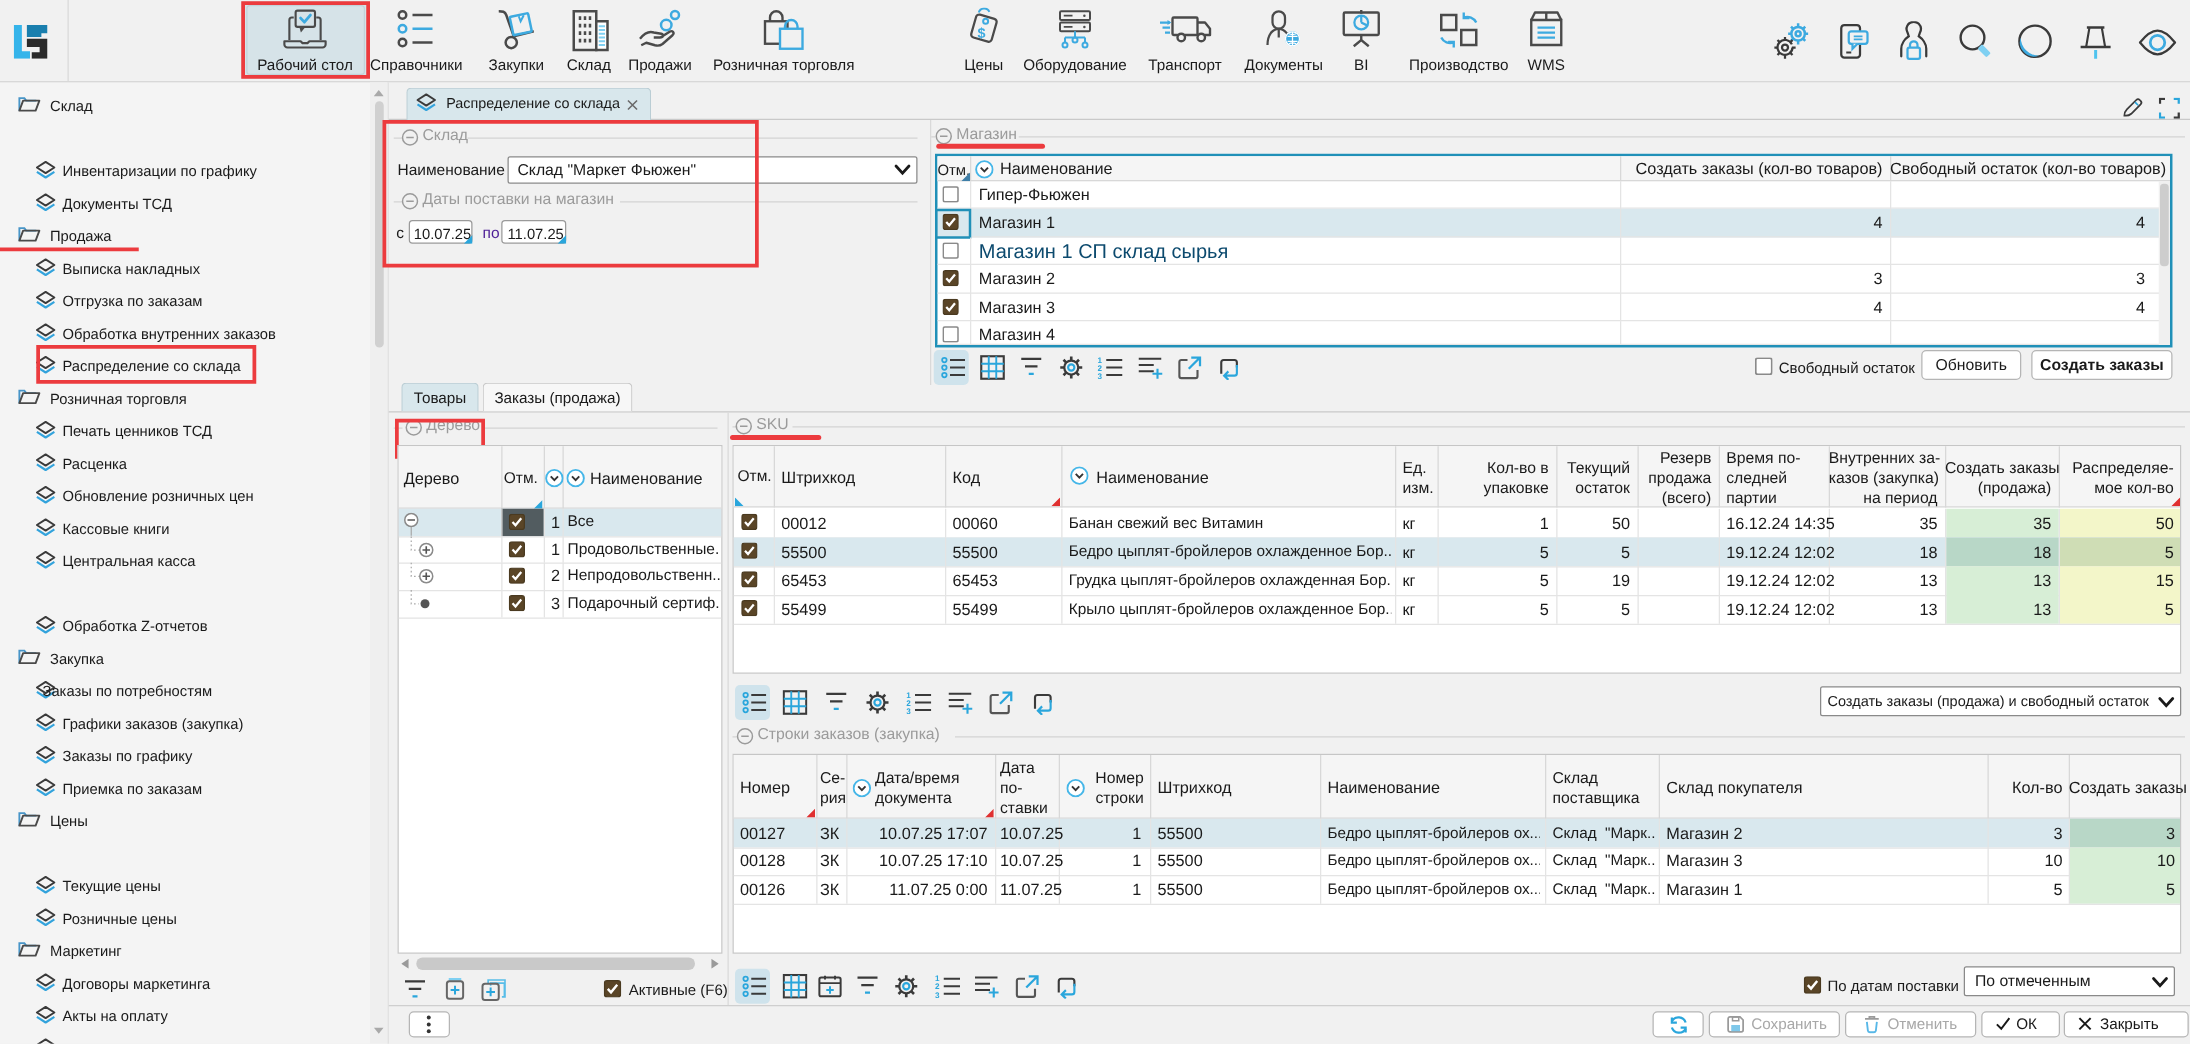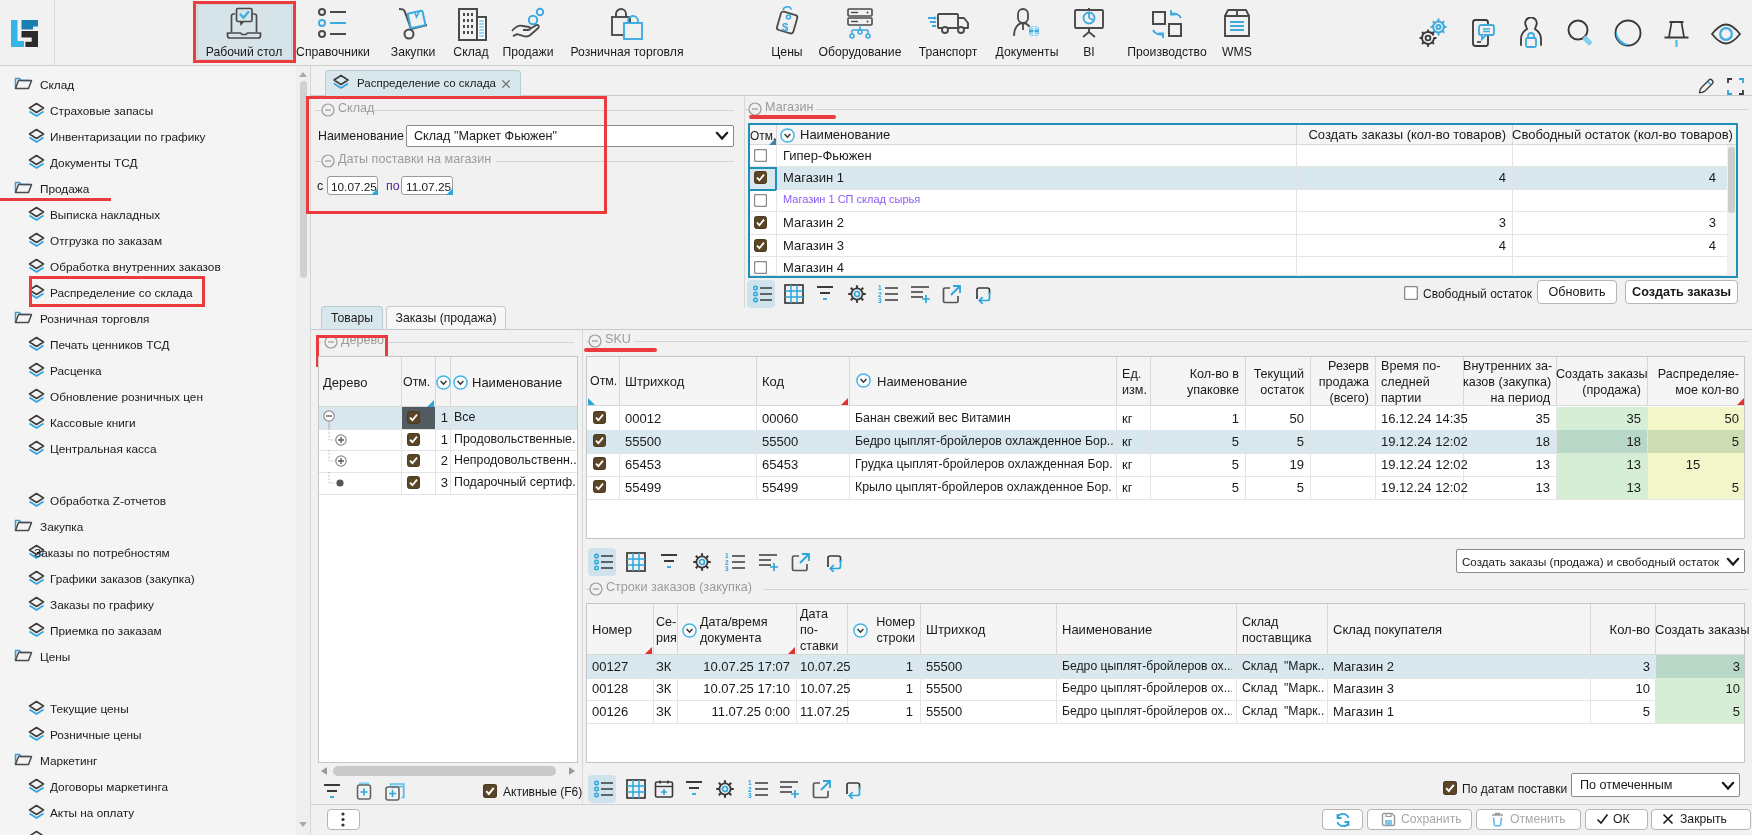--- a/index.html
+++ b/index.html
@@ -237,27 +237,20 @@
     </svg>
   </div>
   <div id="sidebar">
     <div class="trow" style="top:6px">
         <svg class="ticon" style="left:14px" width="19" height="16" viewBox="0 0 19 16">
           <path d="M1.5 13.5 v-10 h4 l1.5 2 h8" stroke="#4795c8" stroke-width="1.5" fill="none"></path>
           <path d="M4.5 5.5 h13 l-3 8 h-13 z" stroke="#4a4a4a" stroke-width="1.5" fill="none" stroke-linejoin="round"></path>
         </svg>
         <div class="ttext" style="left:40px">Склад</div>
       </div>
-    <div class="trow" style="top:32px">
-        <svg class="ticon" style="left:28px;top:4px" width="17" height="17" viewBox="0 0 17 17">
-          <path d="M8.5 1.5 L15.5 6 8.5 10.5 1.5 6 Z" stroke="#3a3a3a" stroke-width="1.5" fill="none" stroke-linejoin="round"></path>
-          <path d="M1.5 9.5 L8.5 14 15.5 9.5" stroke="#33a3dc" stroke-width="1.7" fill="none" stroke-linejoin="round"></path>
-        </svg>
-        <div class="ttext" style="left:50px">Страховые запасы</div>
-      </div>
     <div class="trow" style="top:58px">
         <svg class="ticon" style="left:28px;top:4px" width="17" height="17" viewBox="0 0 17 17">
           <path d="M8.5 1.5 L15.5 6 8.5 10.5 1.5 6 Z" stroke="#3a3a3a" stroke-width="1.5" fill="none" stroke-linejoin="round"></path>
           <path d="M1.5 9.5 L8.5 14 15.5 9.5" stroke="#33a3dc" stroke-width="1.7" fill="none" stroke-linejoin="round"></path>
         </svg>
         <div class="ttext" style="left:50px">Инвентаризации по графику</div>
       </div>
     <div class="trow" style="top:84px">
         <svg class="ticon" style="left:28px;top:4px" width="17" height="17" viewBox="0 0 17 17">
           <path d="M8.5 1.5 L15.5 6 8.5 10.5 1.5 6 Z" stroke="#3a3a3a" stroke-width="1.5" fill="none" stroke-linejoin="round"></path>
@@ -548,21 +541,21 @@
   <div class="abs" style="left:1296px;top:170.4px;width:210px;font-size:13px;color:#1a1a1a;text-align:right">4</div>
   <div class="abs" style="left:1512px;top:170.4px;width:204px;font-size:13px;color:#1a1a1a;text-align:right">4</div>
   <div class="abs" style="left:748px;top:167.4px;width:29px;height:23.4px;border:2px solid #2090b8;background:transparent"></div>
   <div class="abs" style="left:776px;top:189.8px;width:1px;height:22.4px;background:#e4e4e4"></div>
   <div class="abs" style="left:1296px;top:189.8px;width:1px;height:22.4px;background:#e4e4e4"></div>
   <div class="abs" style="left:1512px;top:189.8px;width:1px;height:22.4px;background:#e4e4e4"></div>
   <div class="abs" style="left:750px;top:211.20000000000002px;width:986px;height:1px;background:#e4e4e4"></div>
   <svg class="abs" style="left:754px;top:193.8px" width="13" height="13" viewBox="0 0 13 13">
       <rect x="0.5" y="0.5" width="12" height="12" rx="1.5" fill="#fff" stroke="#8a8a8a" stroke-width="1.4"></rect>
     </svg>
-  <div class="abs" style="left:783px;top:192.8px;font-size:11px;color:#8b5cf6">Магазин 1 СП склад сырья</div>
+  <div class="abs" style="left:783px;top:192.8px;font-size:16px;color:#0c4a6e">Магазин 1 СП склад сырья</div>
   <div class="abs" style="left:776px;top:212.2px;width:1px;height:22.4px;background:#e4e4e4"></div>
   <div class="abs" style="left:1296px;top:212.2px;width:1px;height:22.4px;background:#e4e4e4"></div>
   <div class="abs" style="left:1512px;top:212.2px;width:1px;height:22.4px;background:#e4e4e4"></div>
   <div class="abs" style="left:750px;top:233.6px;width:986px;height:1px;background:#e4e4e4"></div>
   <svg class="abs" style="left:754px;top:216.2px" width="13" height="13" viewBox="0 0 13 13">
       <rect x="0.5" y="0.5" width="12" height="12" rx="2" fill="#5a4527" stroke="#4a3a20"></rect>
       <path d="M3 6.6 L5.4 9.2 10 3.6" stroke="#fff" stroke-width="1.8" fill="none"></path>
     </svg>
   <div class="abs" style="left:783px;top:215.2px;font-size:13px;color:#1a1a1a">Магазин 2</div>
   <div class="abs" style="left:1296px;top:215.2px;width:210px;font-size:13px;color:#1a1a1a;text-align:right">3</div>
@@ -892,21 +885,21 @@
     </svg>
   <div class="abs" style="left:625px;top:456.7px;font-size:13px;color:#1a1a1a">65453</div>
   <div class="abs" style="left:762px;top:456.7px;font-size:13px;color:#1a1a1a">65453</div>
   <div class="abs" style="left:855px;top:456.7px;font-size:12.3px;color:#1a1a1a;width:258px;overflow:hidden;white-space:nowrap">Грудка цыплят-бройлеров охлажденная Бор...</div>
   <div class="abs" style="left:1122px;top:456.7px;font-size:13px;color:#1a1a1a">кг</div>
   <div class="abs" style="left:1150px;top:456.7px;font-size:13px;color:#1a1a1a;width:89px;text-align:right">5</div>
   <div class="abs" style="left:1245px;top:456.7px;font-size:13px;color:#1a1a1a;width:59px;text-align:right">19</div>
   <div class="abs" style="left:1381px;top:456.7px;font-size:13px;color:#1a1a1a">19.12.24 12:02</div>
   <div class="abs" style="left:1463px;top:456.7px;font-size:13px;color:#1a1a1a;width:87px;text-align:right">13</div>
   <div class="abs" style="left:1556px;top:456.7px;font-size:13px;color:#1a1a1a;width:85px;text-align:right">13</div>
-  <div class="abs" style="left:1647px;top:456.7px;font-size:13px;color:#1a1a1a;width:92px;text-align:center">15</div>
+  <div class="abs" style="left:1647px;top:456.7px;font-size:13px;color:#1a1a1a;width:92px;text-align:right">15</div>
   <div class="abs" style="left:1557px;top:476.3px;width:90px;height:23.1px;background:#d7eed6"></div>
   <div class="abs" style="left:1648px;top:476.3px;width:96px;height:23.1px;background:#f3f6c9"></div>
   <div class="abs" style="left:619px;top:476.3px;width:1px;height:23.1px;background:#e4e4e4"></div>
   <div class="abs" style="left:756px;top:476.3px;width:1px;height:23.1px;background:#e4e4e4"></div>
   <div class="abs" style="left:849px;top:476.3px;width:1px;height:23.1px;background:#e4e4e4"></div>
   <div class="abs" style="left:1116px;top:476.3px;width:1px;height:23.1px;background:#e4e4e4"></div>
   <div class="abs" style="left:1150px;top:476.3px;width:1px;height:23.1px;background:#e4e4e4"></div>
   <div class="abs" style="left:1245px;top:476.3px;width:1px;height:23.1px;background:#e4e4e4"></div>
   <div class="abs" style="left:1310px;top:476.3px;width:1px;height:23.1px;background:#e4e4e4"></div>
   <div class="abs" style="left:1375px;top:476.3px;width:1px;height:23.1px;background:#e4e4e4"></div>

